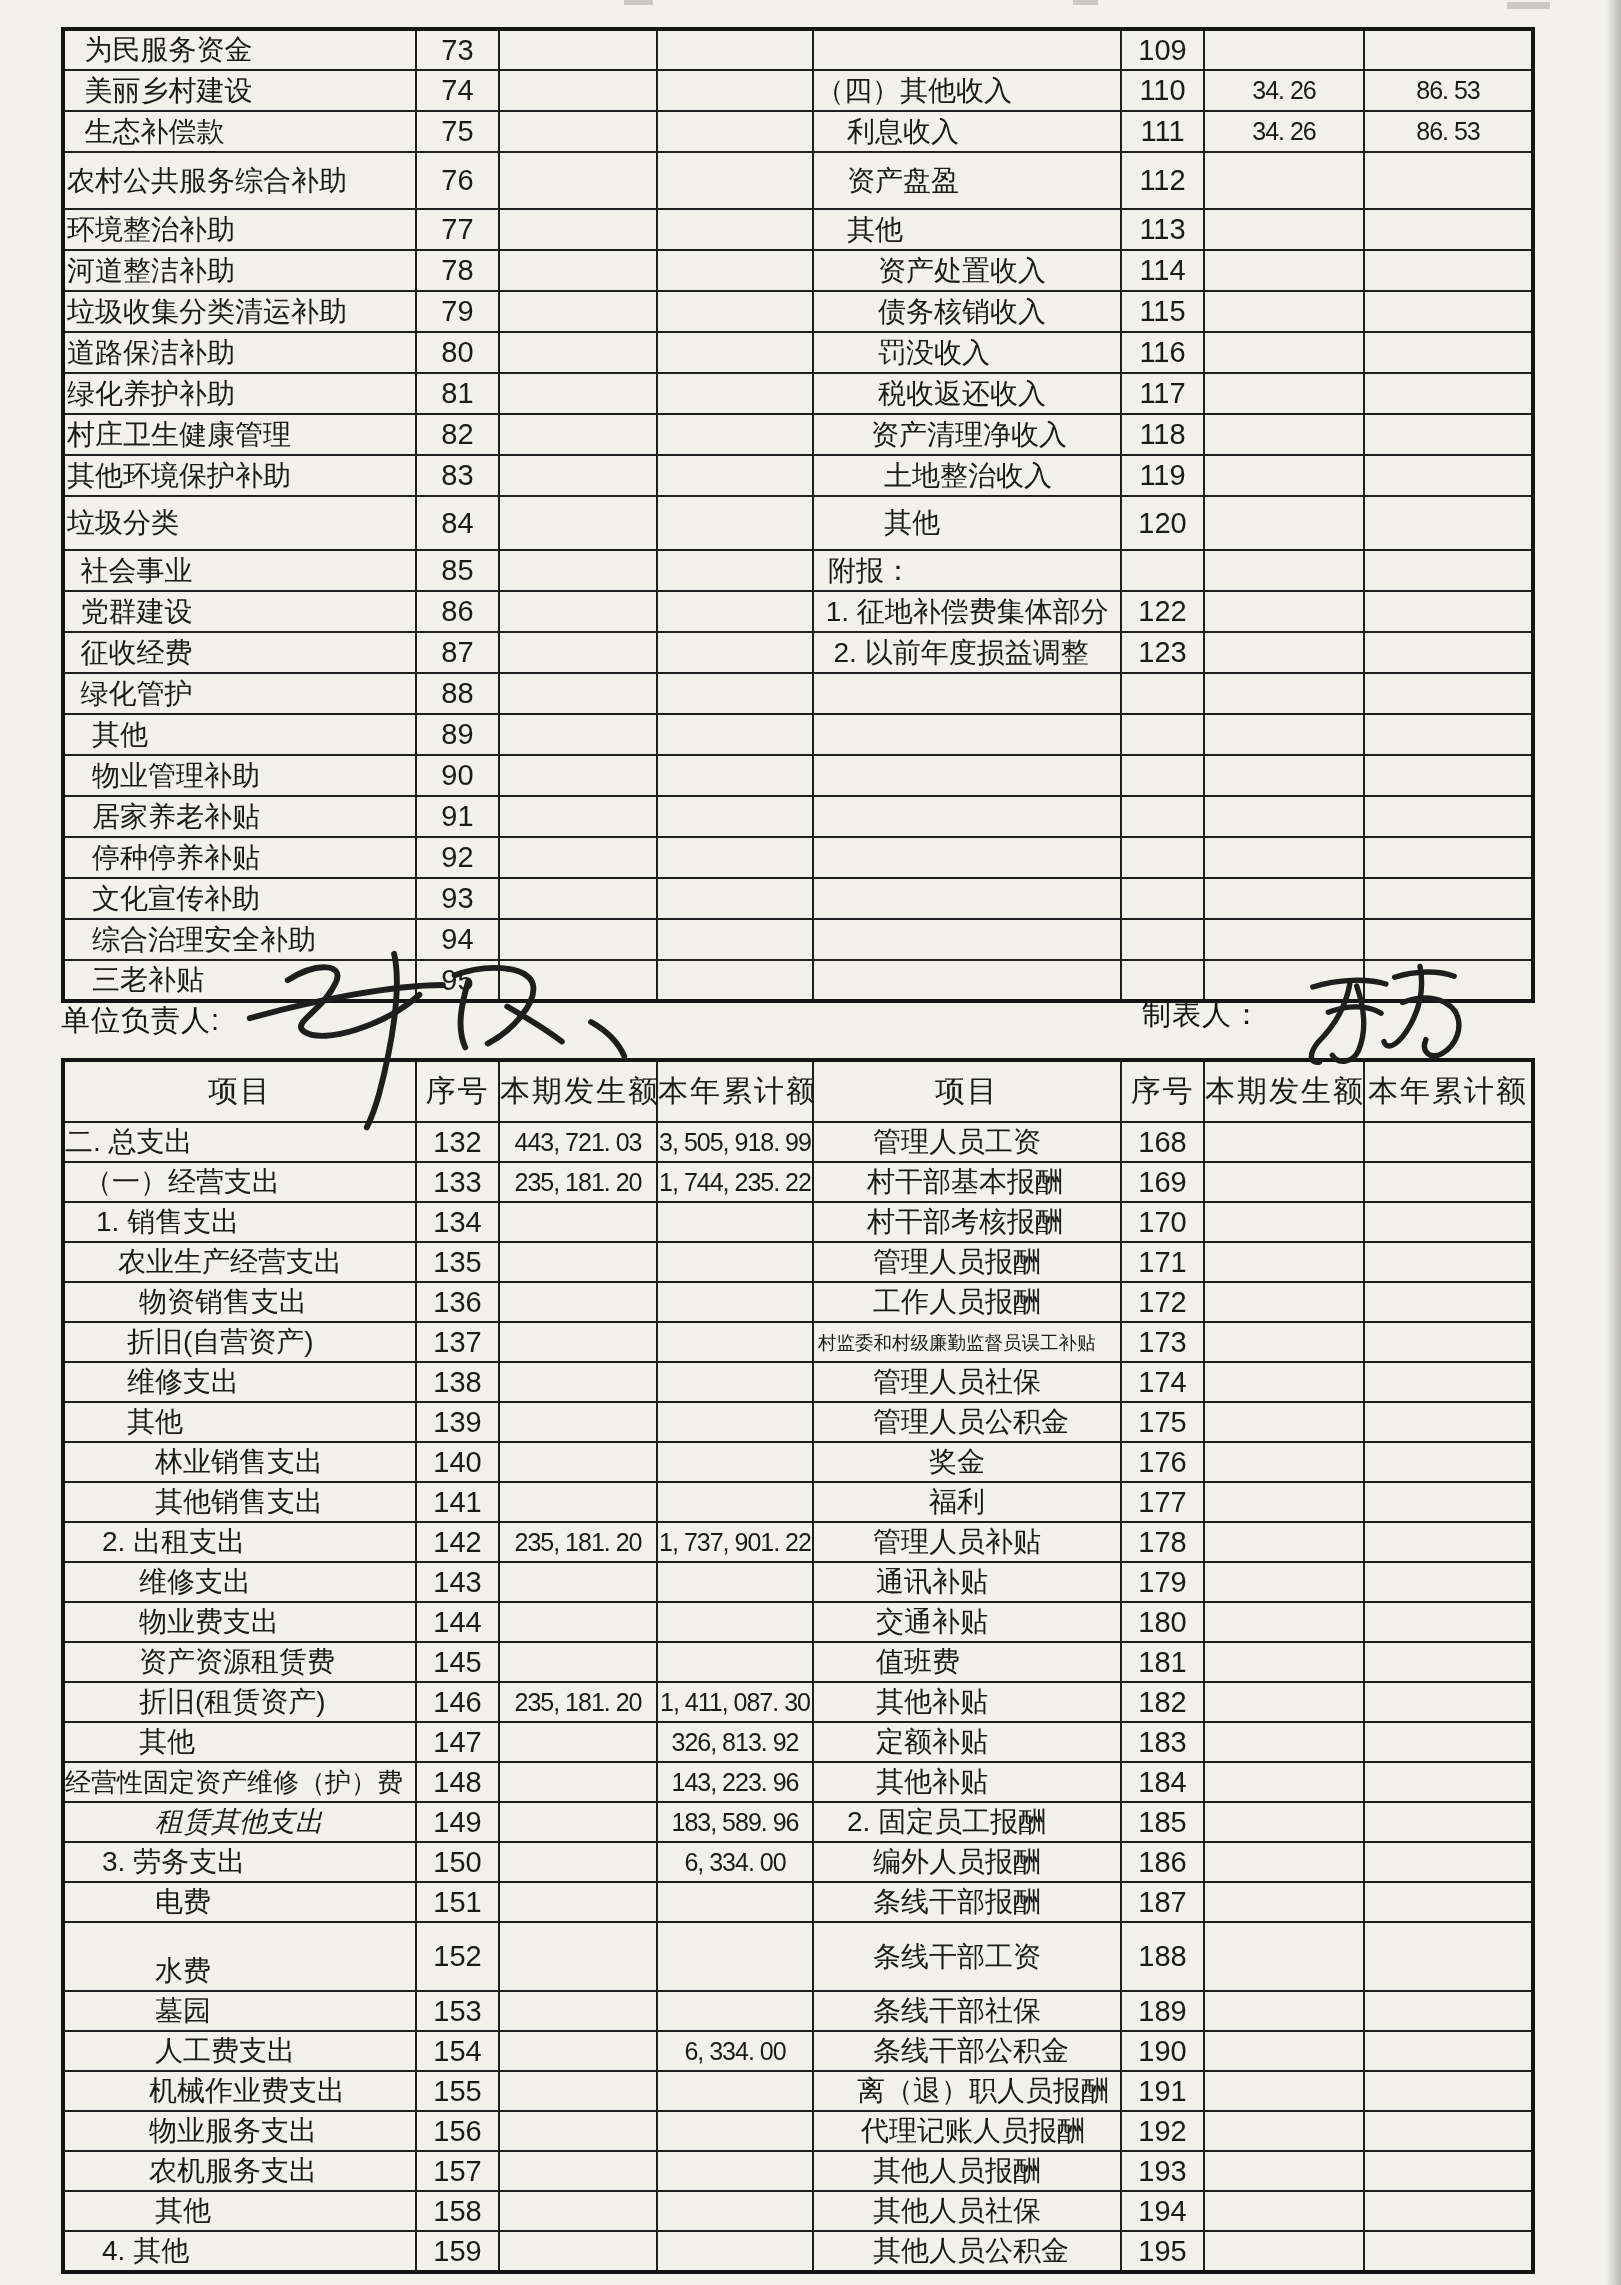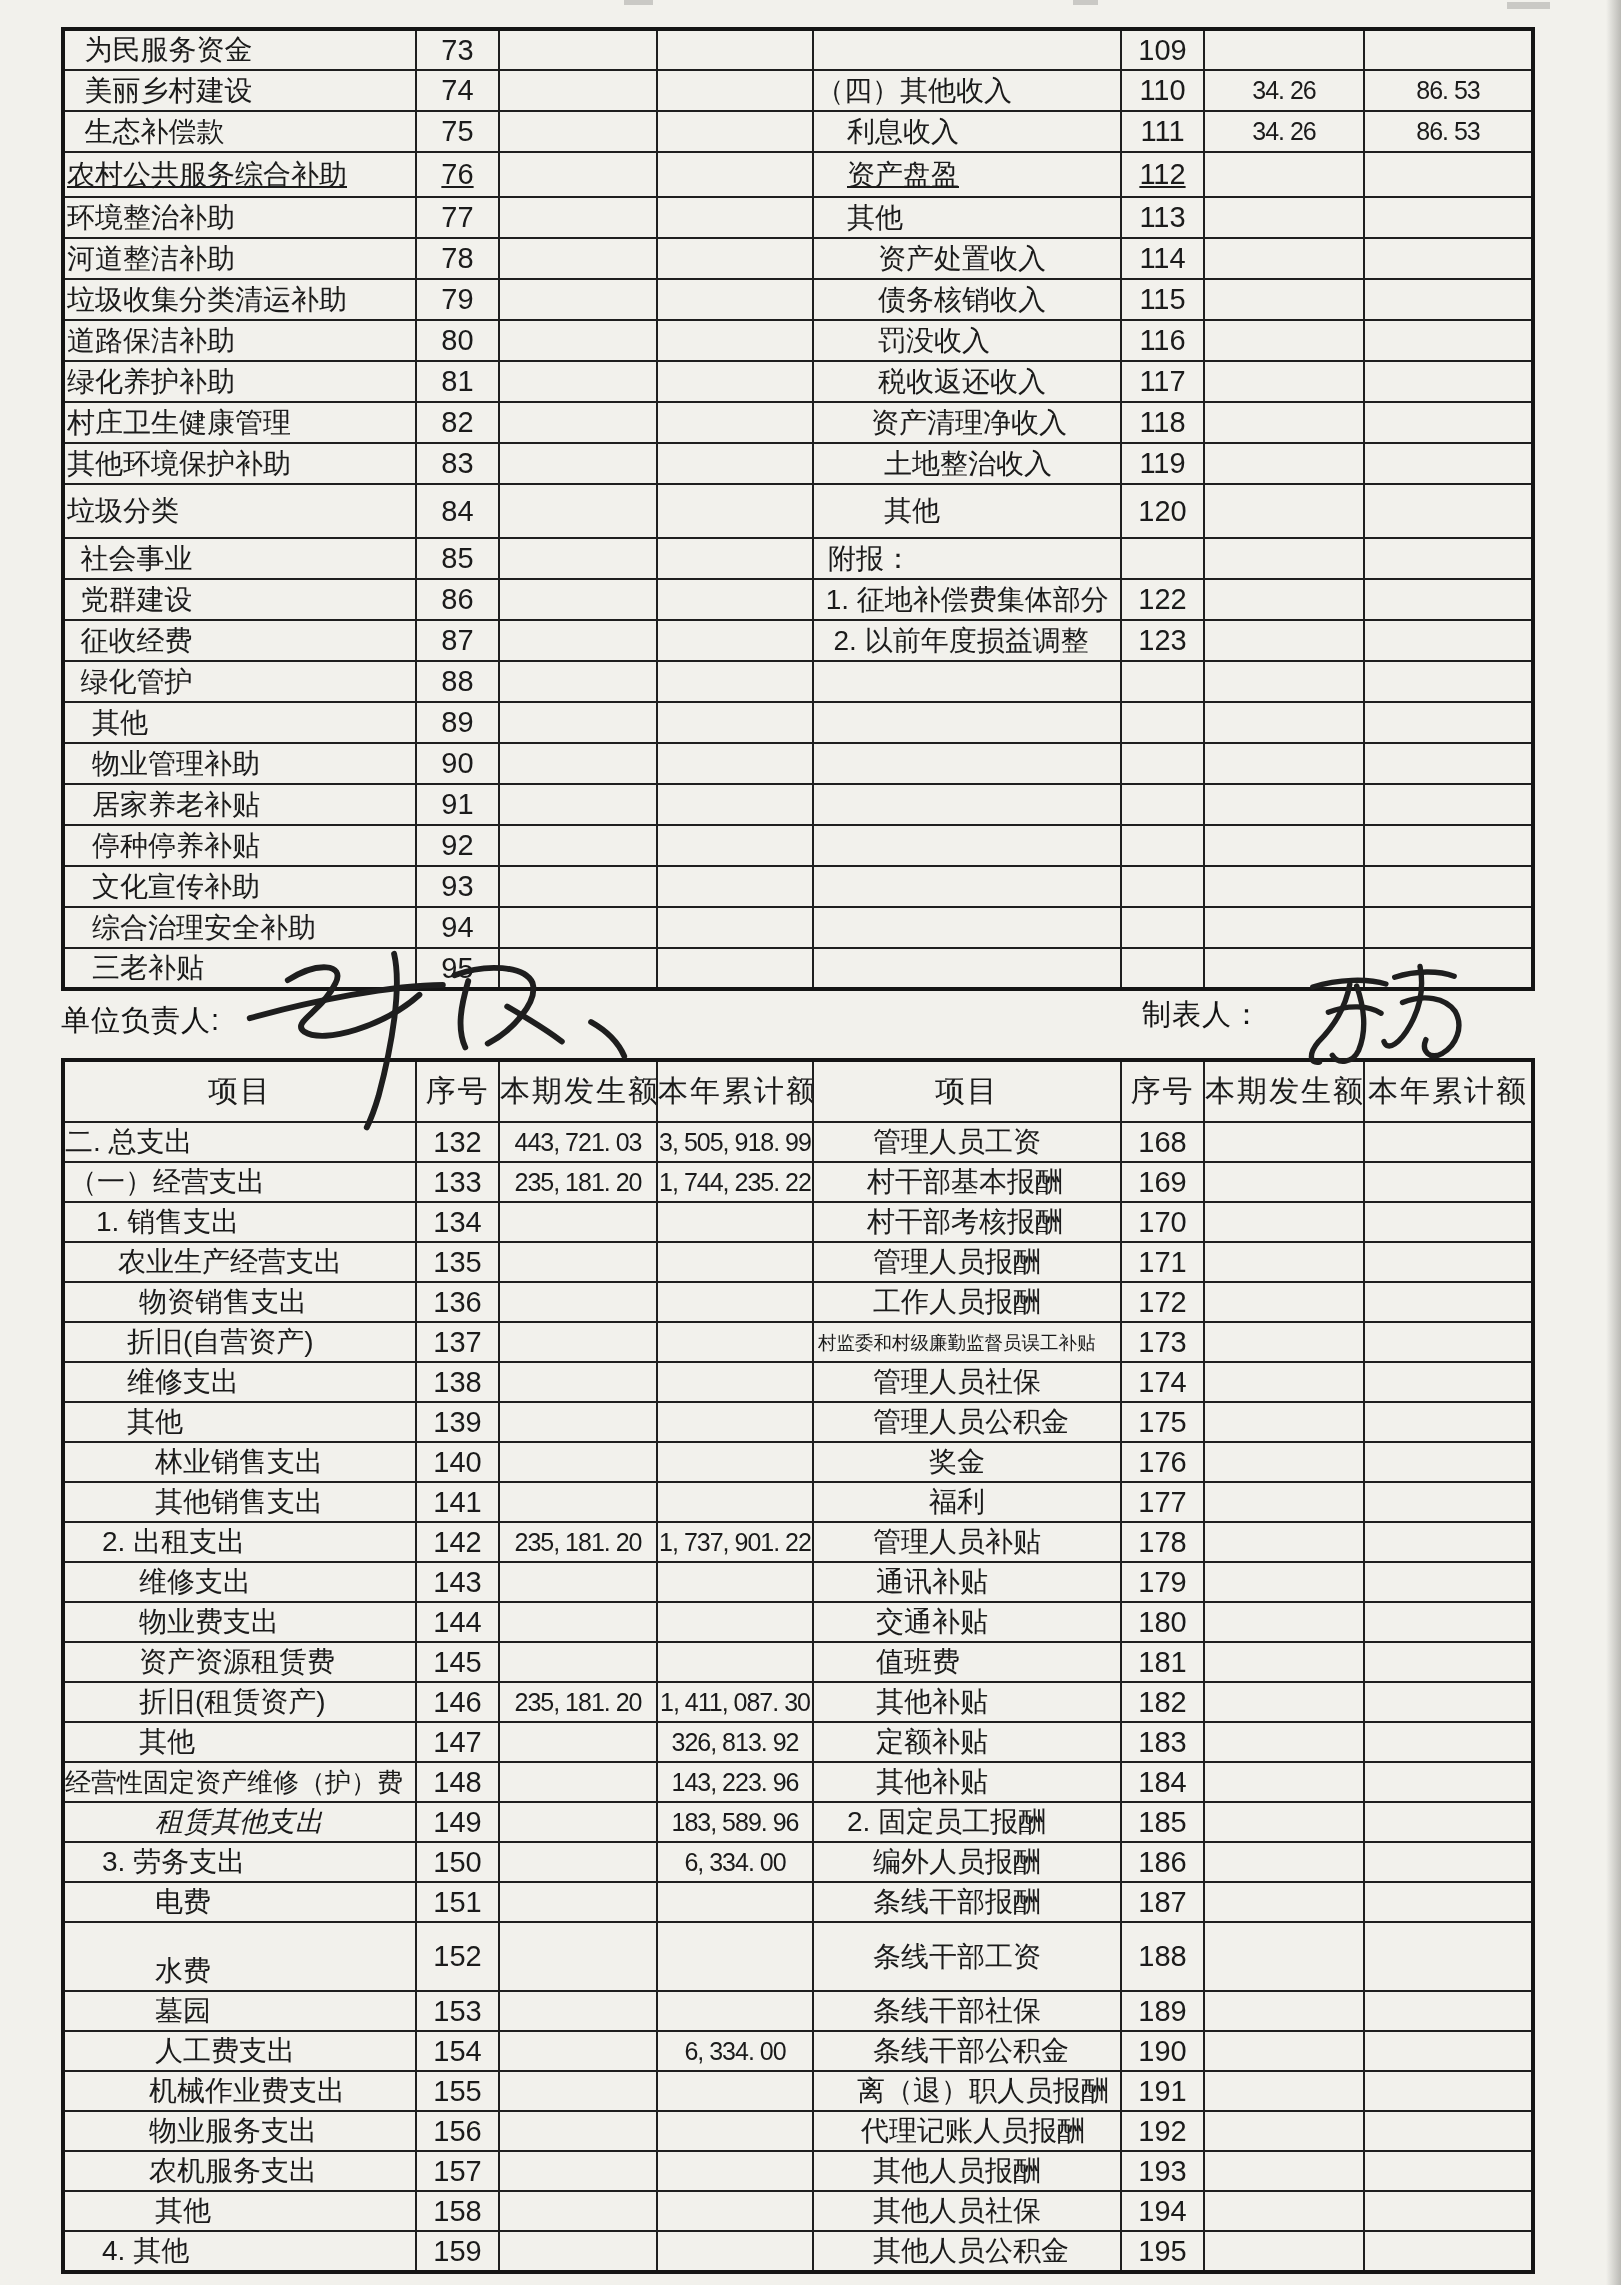--- a/index.html
+++ b/index.html
@@ -84,21 +84,21 @@
           <td class="c-seq">75</td>
           <td class="c-amt"></td>
           <td class="c-amt"></td>
           <td class="c-item">
             <span class="lbl" style="padding-left: 33px;">利息收入</span>
           </td>
           <td class="c-seq">111</td>
           <td class="c-amt">34. 26</td>
           <td class="c-amt">86. 53</td>
         </tr>
-        <tr style="height: 45px; text-decoration: underline;">
+        <tr style="height: 57px;">
           <td class="c-item">
             <span class="lbl" style="padding-left: 2px;">农村公共服务综合补助</span>
           </td>
           <td class="c-seq">76</td>
           <td class="c-amt"></td>
           <td class="c-amt"></td>
           <td class="c-item">
             <span class="lbl" style="padding-left: 33px;">资产盘盈</span>
           </td>
           <td class="c-seq">112</td>
@@ -431,21 +431,21 @@
           <td class="c-amt">3, 505, 918. 99</td>
           <td class="c-item">
             <span class="lbl" style="padding-left: 59px;">管理人员工资</span>
           </td>
           <td class="c-seq">168</td>
           <td class="c-amt"></td>
           <td class="c-amt"></td>
         </tr>
         <tr style="height: 40px;">
           <td class="c-item">
-            <span class="lbl" style="padding-left: 4px;">（一）经营支出</span>
+            <span class="lbl" style="padding-left: 19px;">（一）经营支出</span>
           </td>
           <td class="c-seq">133</td>
           <td class="c-amt">235, 181. 20</td>
           <td class="c-amt">1, 744, 235. 22</td>
           <td class="c-item">
             <span class="lbl" style="padding-left: 53px;">村干部基本报酬</span>
           </td>
           <td class="c-seq">169</td>
           <td class="c-amt"></td>
           <td class="c-amt"></td>

